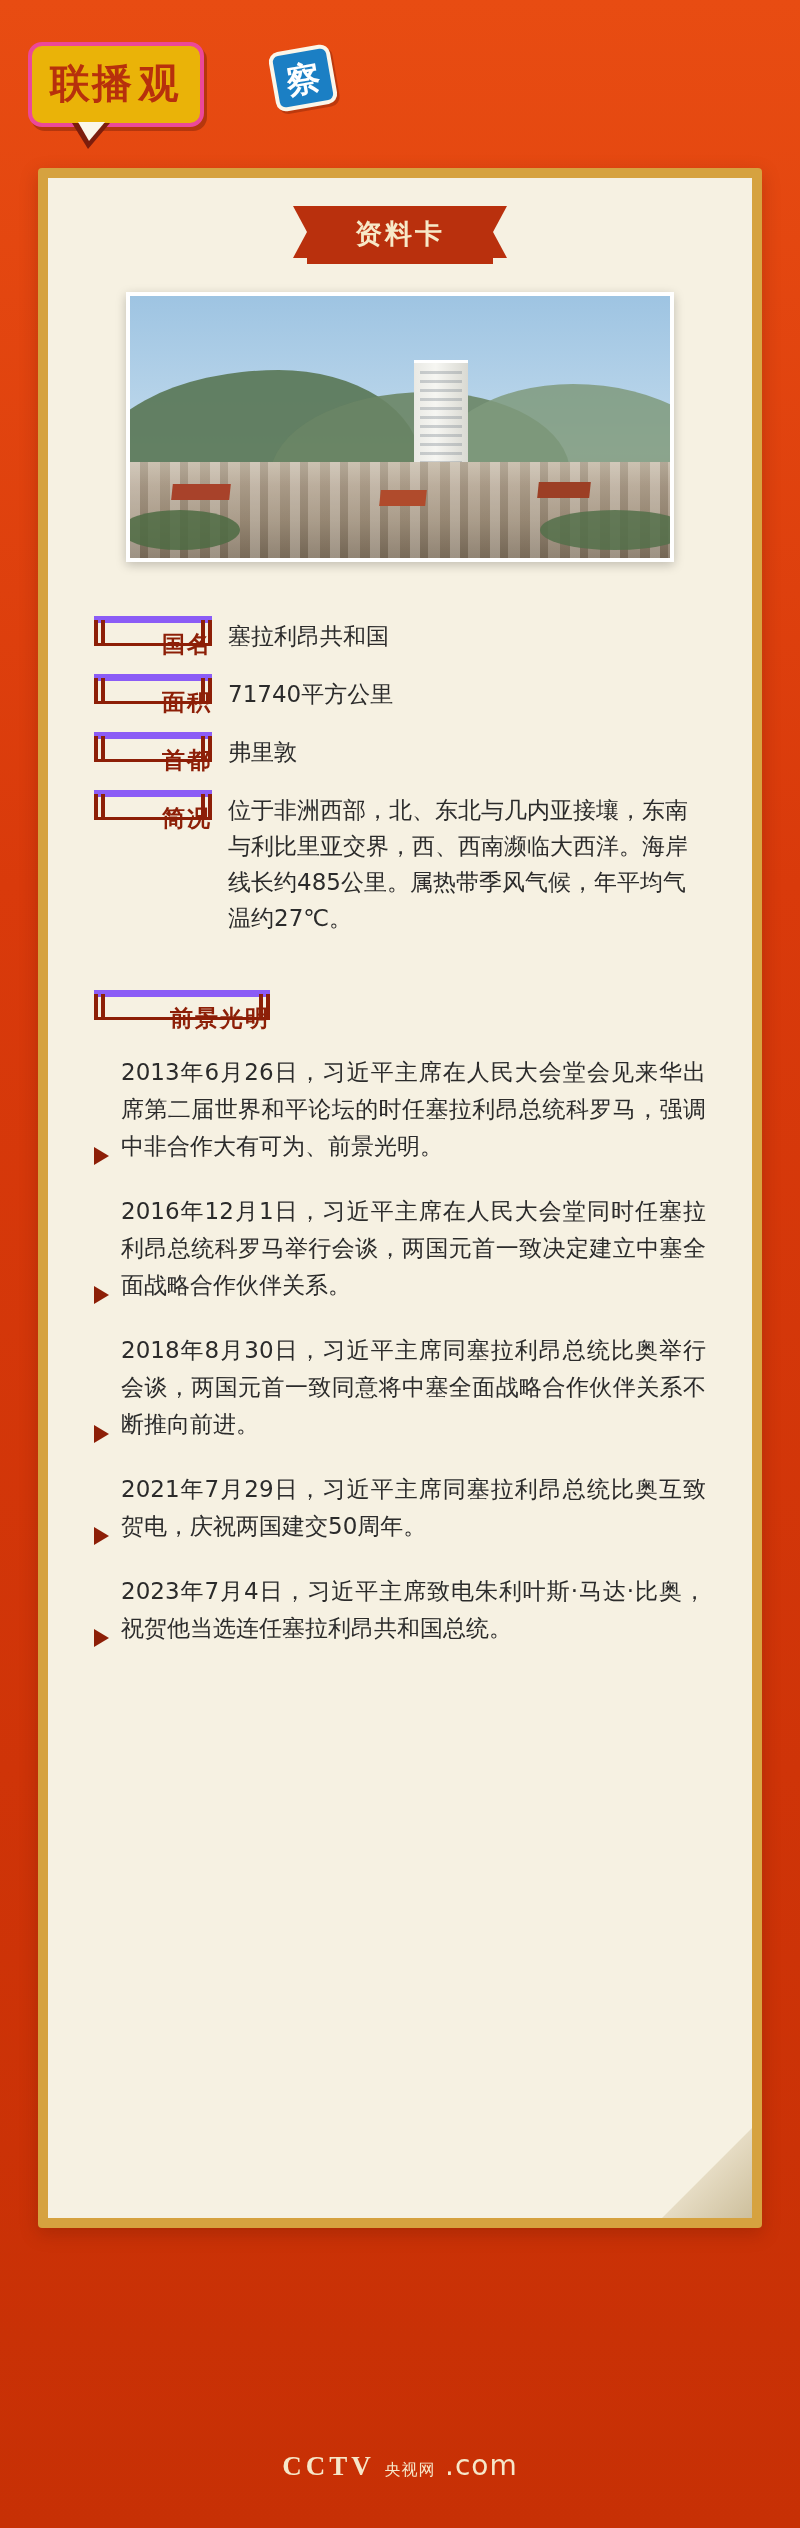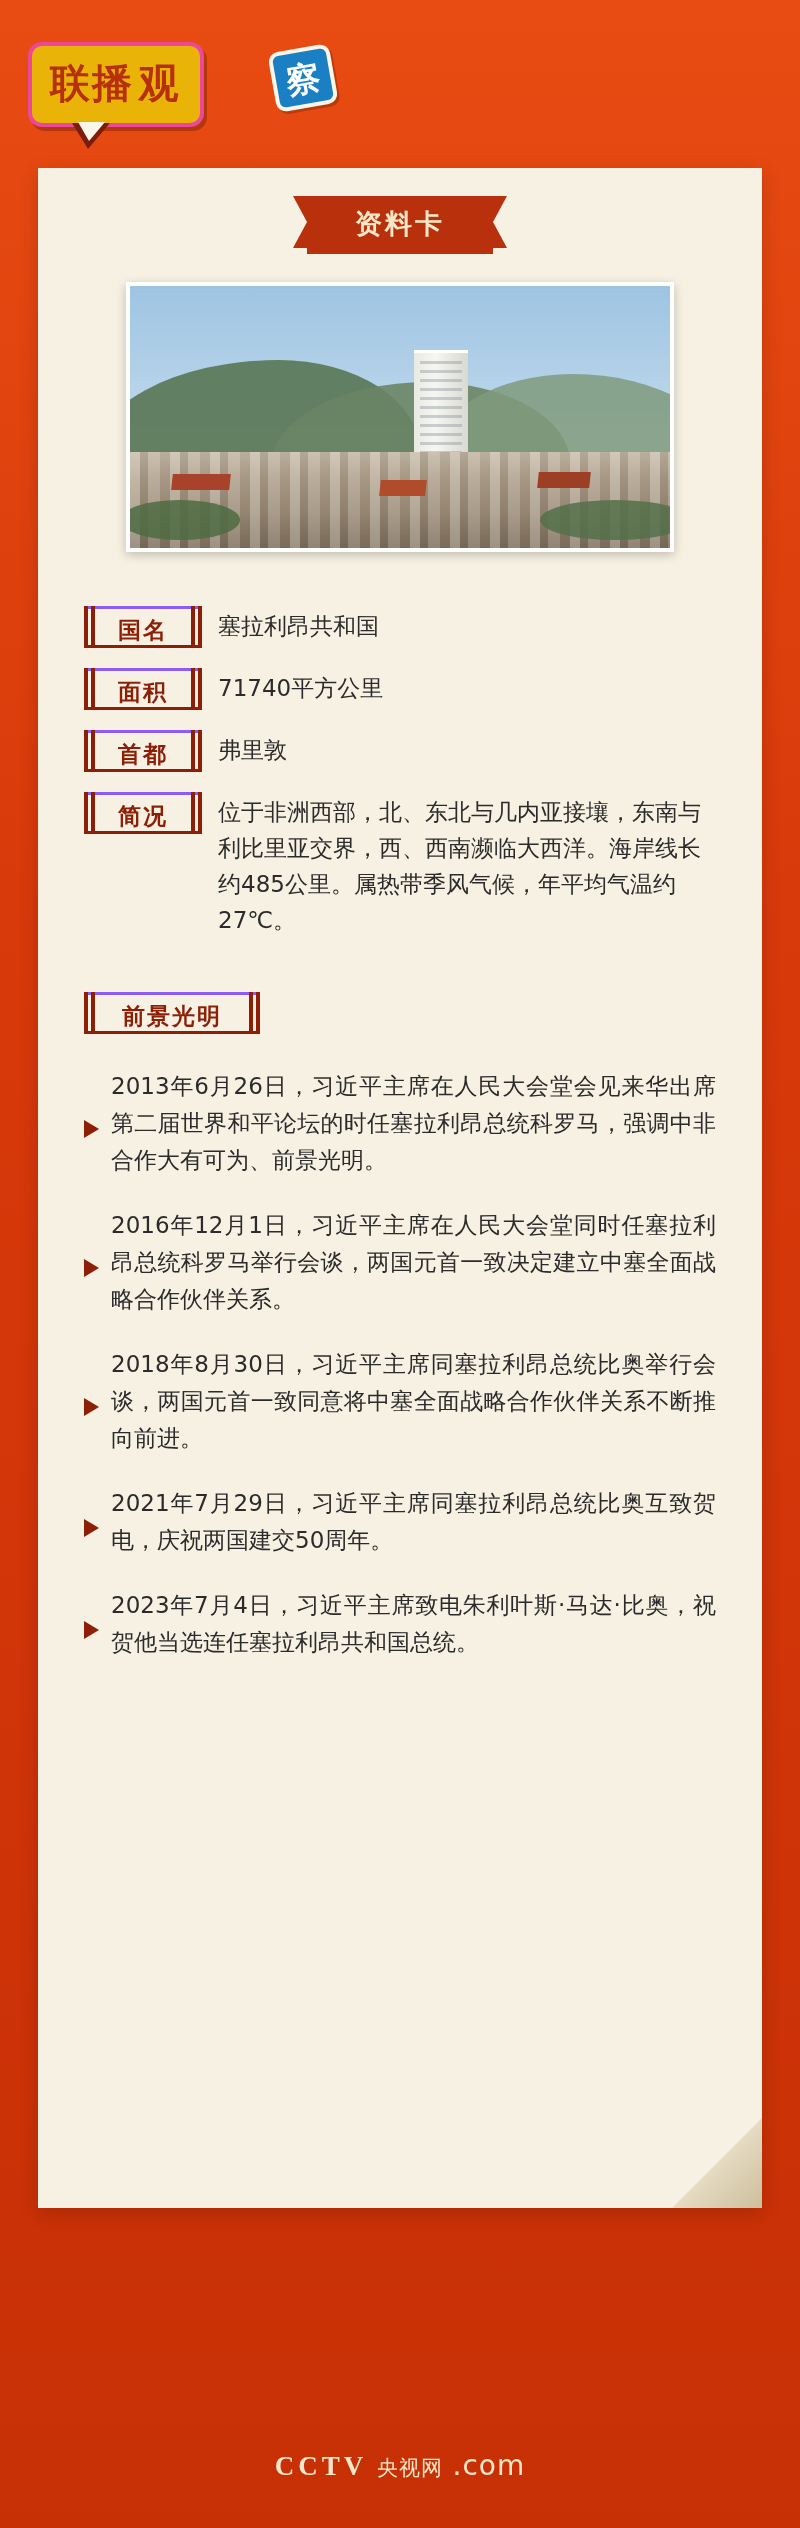--- a/index.html
+++ b/index.html
@@ -78,20 +78,21 @@
     box-shadow: 2px 3px 0 rgba(90,20,5,0.3);
   }
 
   
   .card-outer {
     position: absolute;
     top: 168px;
     left: 38px;
     width: 724px;
     background: #d6a23f;
+    padding: 10px;
     border-radius: 4px;
     box-shadow: 0 6px 18px rgba(80,20,0,0.25);
   }
   .card-inner {
     background: #f6f1e2;
     position: relative;
     padding: 28px 46px 70px 46px;
     min-height: 2040px;
   }
   
@@ -210,30 +211,30 @@
   
   .info { margin-top: 54px; }
   .row {
     display: flex;
     align-items: flex-start;
     margin-bottom: 20px;
   }
   .tag {
     flex: 0 0 auto;
     width: 118px;
-    height: 42px;
+    height: 30px;
     position: relative;
     color: #8d1f07;
     font-size: 23px;
     font-weight: bold;
     font-family: "DejaVu Sans", sans-serif;
     letter-spacing: 2px;
-    text-align: center;
+    text-align: right;
     line-height: 42px;
-    border-top: 3px solid #8b5cf6;
+    border-top: 7px solid #8b5cf6;
     border-bottom: 3px solid #8d1f07;
   }
   .tag:before, .tag:after{
     content:"";
     position:absolute; top:-3px; bottom:-3px;
     width: 4px; background:#8d1f07;
   }
   .tag:before{ left: 0; box-shadow: 7px 0 0 #8d1f07; }
   .tag:after{ right: 0; box-shadow: -7px 0 0 #8d1f07; }
   .val {
@@ -247,21 +248,21 @@
   }
 
   
   .tag-wide {
     width: 176px;
     margin-top: 54px;
   }
   .bullets { margin-top: 34px; }
   .bullet {
     display: flex;
-    align-items: center;
+    align-items: flex-end;
     margin-bottom: 28px;
   }
   .tri {
     flex: 0 0 auto;
     margin-top: 11px;
     margin-right: 12px;
     width: 0; height: 0;
     border-left: 15px solid #8d1f07;
     border-top: 9px solid transparent;
     border-bottom: 9px solid transparent;
@@ -284,21 +285,21 @@
     color: #f6e7c9;
     font-size: 27px;
     letter-spacing: 1px;
     font-family: "DejaVu Sans", sans-serif;
   }
   .footer .cctv {
     font-family: "Liberation Serif", serif;
     font-weight: bold;
     letter-spacing: 4px;
   }
-  .footer .cn { font-size: 21px; }
+  .footer .cn { font-size: 16px; }
   .footer .dot { font-size: 28px; }
 </style>
 </head>
 <body>
 
 <div class="logo-wrap">
   <div class="logo-bubble">
     <span class="logo-text">联播</span>
     <span class="logo-text">观</span>
   </div>

